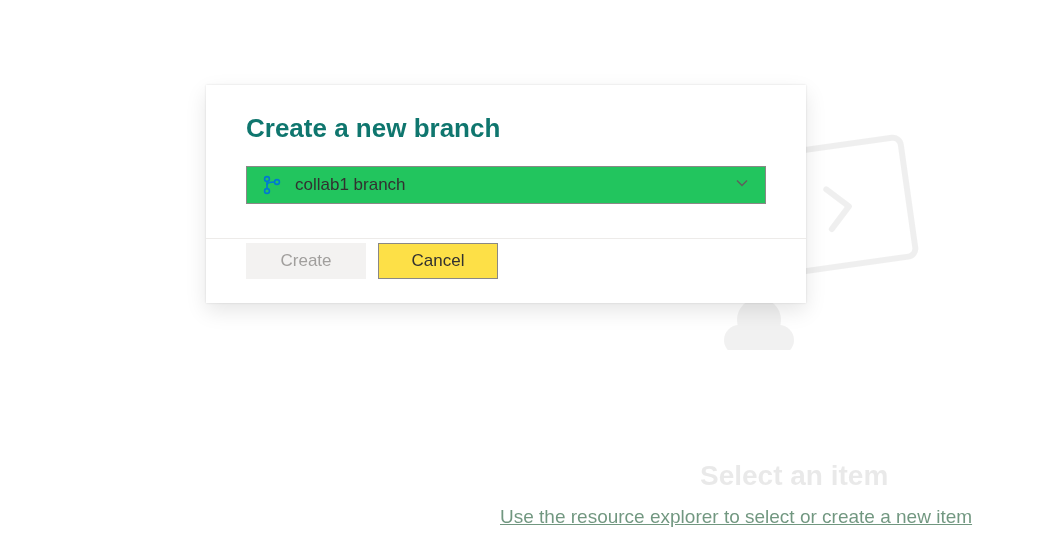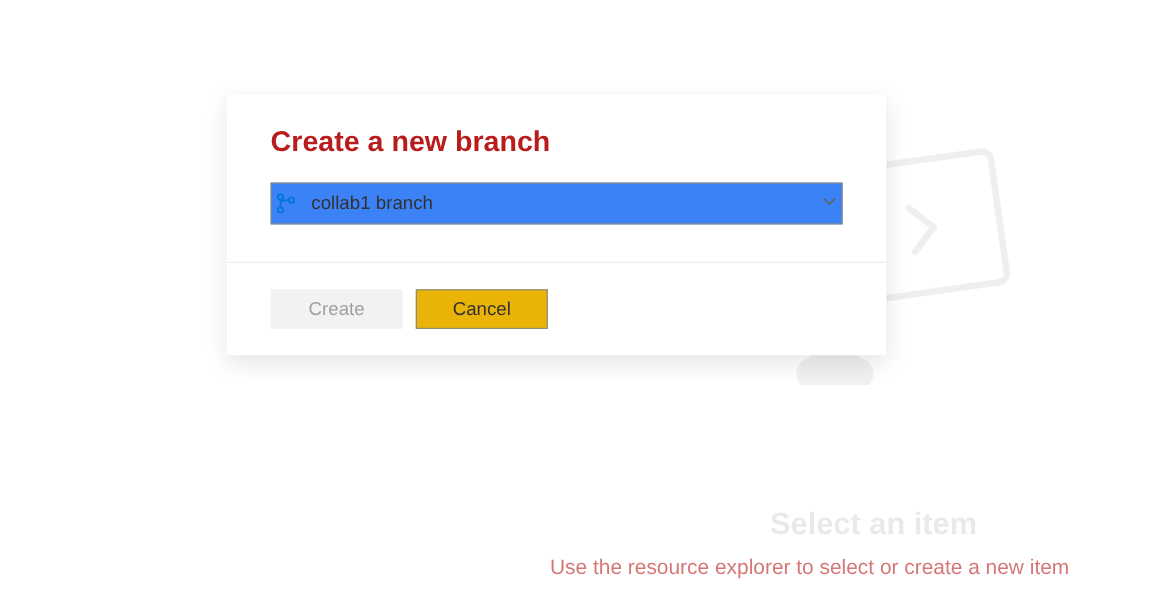--- a/index.html
+++ b/index.html
@@ -30,42 +30,43 @@
     font-weight: 600;
     color: #323130;
     opacity: 0.10;
     pointer-events: none;
   }
   .bg-subtext {
     position: absolute;
     top: 506px;
     left: 500px;
     font-size: 19px;
-    color: #b91c1c;
+    color: #14532d;
     opacity: 0.6;
     pointer-events: none;
+    text-decoration: underline;
   }
 
   .modal {
     position: absolute;
     left: 206px;
     top: 85px;
     width: 600px;
     background: #ffffff;
     box-shadow: 0 8px 20px rgba(0,0,0,0.10), 0 0 2px rgba(0,0,0,0.12);
   }
 
   .modal-body {
     padding: 28px 40px 34px 40px;
   }
 
   .modal-title {
     font-size: 26px;
     font-weight: 600;
-    color: #b91c1c;
+    color: #0f766e;
     margin: 0 0 22px 0;
   }
 
   .field { margin-bottom: 28px; }
   .field:last-child { margin-bottom: 0; }
 
   .field-label {
     font-size: 17px;
     font-weight: 600;
     color: #323130;
@@ -80,24 +81,24 @@
     background: #ffffff;
     font-size: 16px;
     padding: 4px 10px;
     outline: none;
   }
 
   .dropdown {
     width: 100%;
     height: 38px;
     border: 1px solid #8a8886;
-    background: #3b82f6;
+    background: #22c55e;
     display: flex;
     align-items: center;
-    padding: 0 4px;
+    padding: 0 16px;
     cursor: pointer;
     position: relative;
   }
   .dropdown .dd-icon {
     flex: 0 0 auto;
     margin-right: 14px;
     color: #0078d4;
     display: flex;
     align-items: center;
   }
@@ -106,21 +107,21 @@
     font-size: 17px;
     color: #323130;
   }
   .dropdown .dd-caret {
     flex: 0 0 auto;
     color: #605e5c;
   }
 
   .modal-footer {
     border-top: 1px solid #edebe9;
-    padding: 24px 40px 24px 40px;
+    padding: 4px 40px 24px 40px;
     display: flex;
     gap: 12px;
   }
 
   .btn {
     min-width: 120px;
     height: 36px;
     font-size: 17px;
     padding: 0 18px;
     border: none;
@@ -128,21 +129,21 @@
     display: inline-flex;
     align-items: center;
     justify-content: center;
   }
   .btn-primary-disabled {
     background: #f3f2f1;
     color: #a19f9d;
     cursor: default;
   }
   .btn-default {
-    background: #eab308;
+    background: #fde047;
     border: 1px solid #8a8886;
     color: #323130;
   }
 </style>
 </head>
 <body>
 
 <div class="bg-graphic">
   <svg viewBox="0 0 260 220">
     <g fill="none" stroke="#323130" stroke-width="6" stroke-linecap="round" stroke-linejoin="round">

